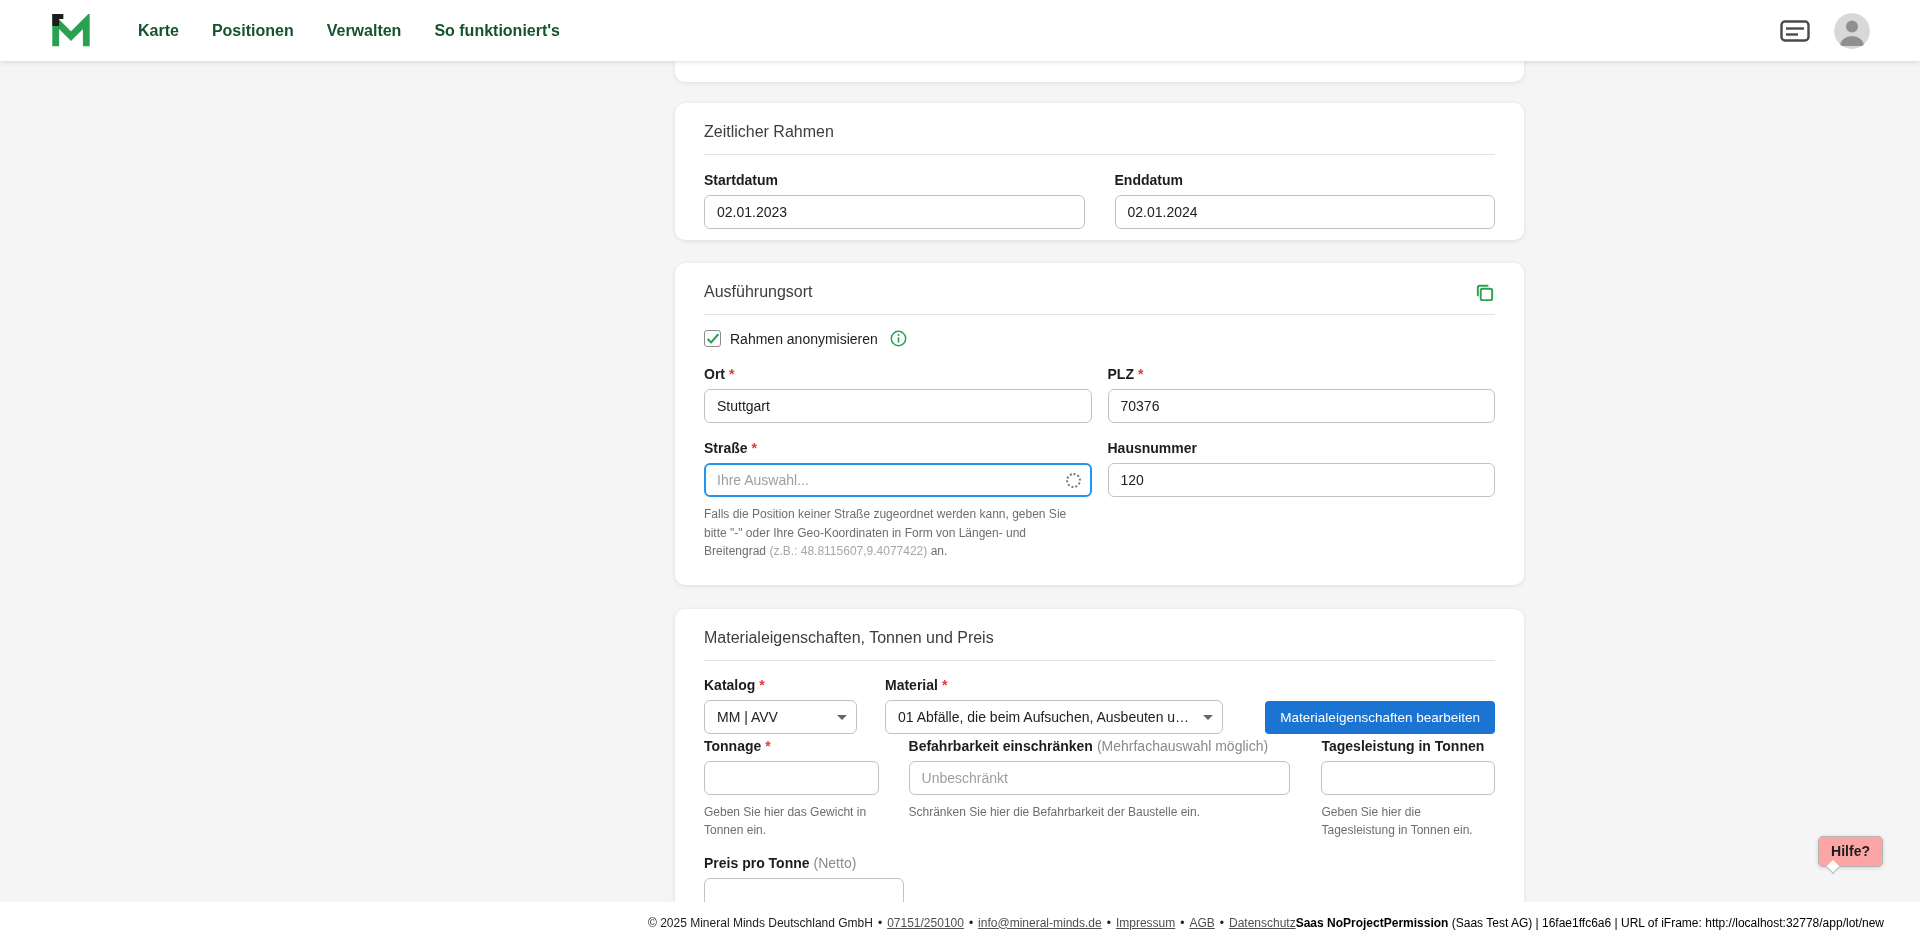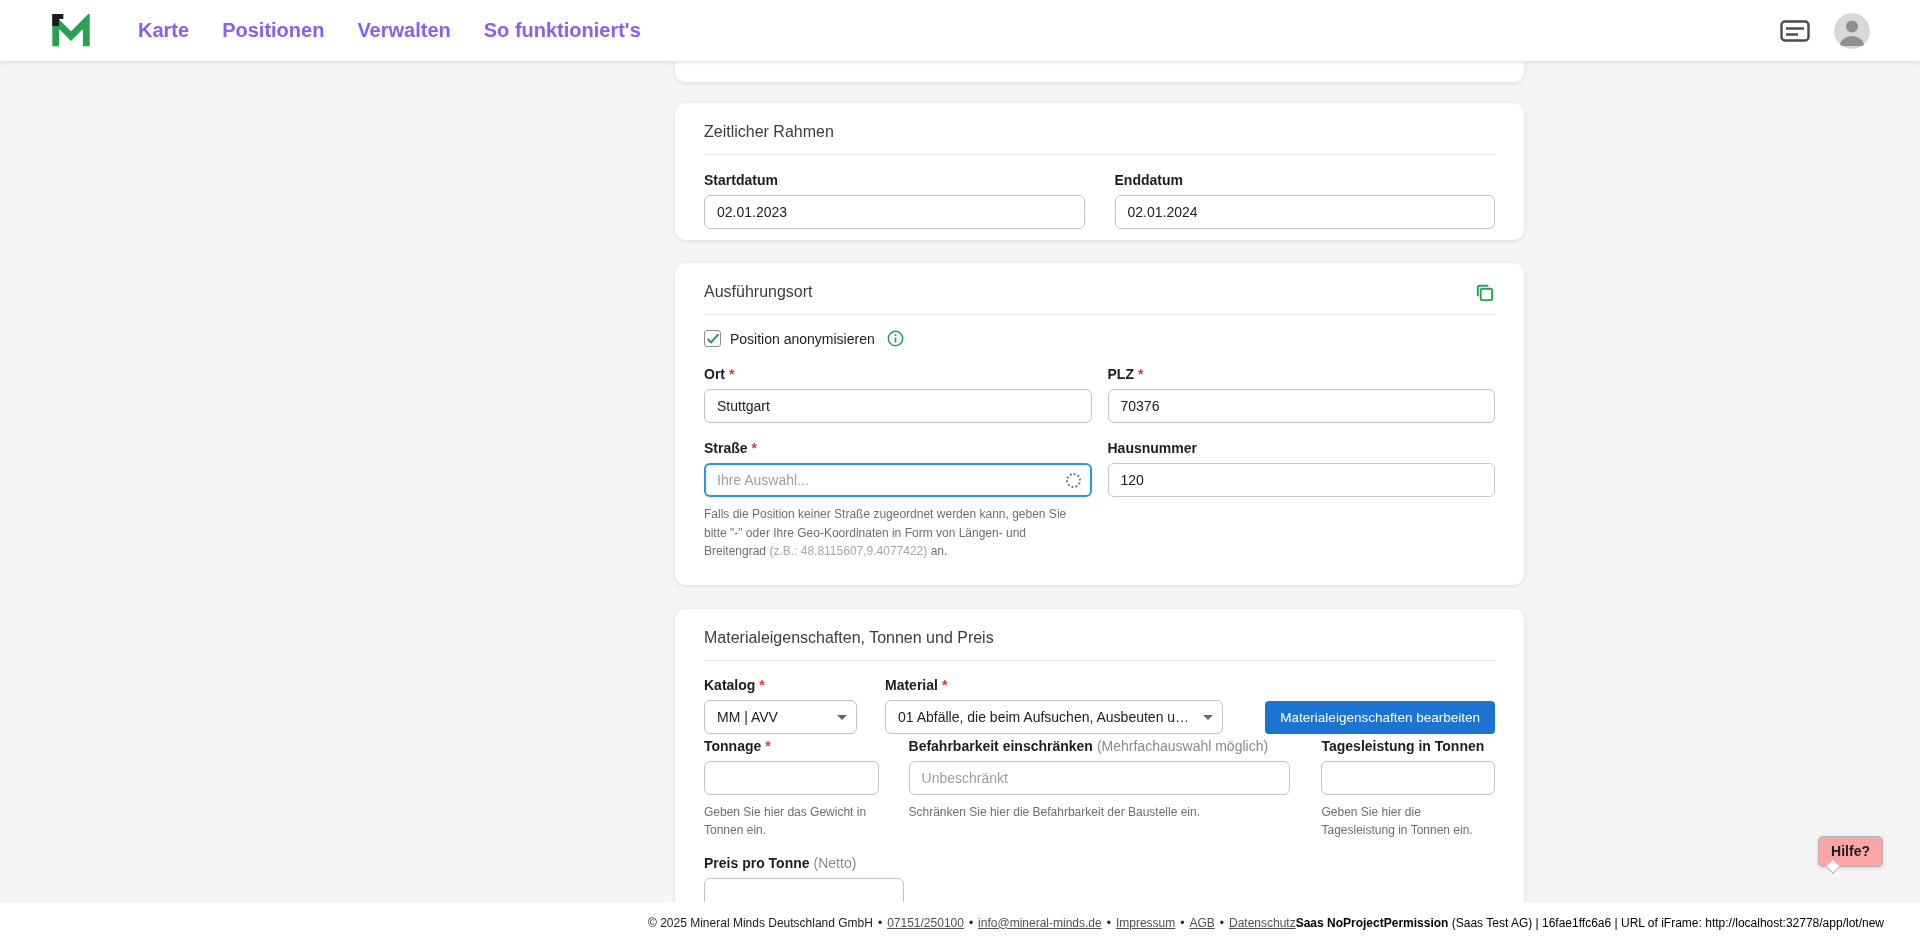--- a/index.html
+++ b/index.html
@@ -13,21 +13,21 @@
   }
 
   
   .navbar {
     position: absolute; top: 0; left: 0; width: 100%; height: 61px;
     background: #fff; box-shadow: 0 1px 5px rgba(0,0,0,.13);
     display: flex; align-items: center; padding: 0 50px 0 52px; z-index: 20;
   }
   .logo { width: 40px; height: 36px; display: flex; align-items: center; cursor: pointer; }
   .nav-items { display: flex; gap: 33px; margin-left: 46px; }
-  .nav-item { font-size: 20px; font-weight: 700; color: #8b5cf6; cursor: pointer; white-space: nowrap; text-align: right; }
+  .nav-item { font-size: 16px; font-weight: 700; color: #14532d; cursor: pointer; white-space: nowrap; text-align: right; }
   .nav-right { margin-left: auto; display: flex; align-items: center; gap: 24px; }
   .icon-btn { display: flex; align-items: center; cursor: pointer; background: none; border: none; }
   .avatar { width: 36px; height: 36px; border-radius: 50%; overflow: hidden; cursor: pointer; }
 
   
   .content { position: absolute; top: 61px; left: 675px; width: 849px; }
   .card {
     background: #fff; border-radius: 10px;
     box-shadow: 0 1px 4px rgba(0,0,0,.10);
     padding: 19px 29px 20px;
@@ -192,21 +192,21 @@
         </svg>
       </span>
     </div>
 
     <div class="anon-row">
       <span class="checkbox">
         <svg viewBox="0 0 16 16" width="14" height="14">
           <path d="M2.5 8.5 l3.4 3.4 L13.5 3.2" fill="none" stroke="#2aa152" stroke-width="2.4" stroke-linecap="round" stroke-linejoin="round"></path>
         </svg>
       </span>
-      <span class="anon-label">Position anonymisieren</span>
+      <span class="anon-label">Rahmen anonymisieren</span>
       <span class="info-icon">
         <svg viewBox="0 0 18 18" width="17" height="17">
           <circle cx="9" cy="9" r="7.6" fill="none" stroke="#2aa152" stroke-width="1.6"></circle>
           <circle cx="9" cy="5.3" r="1.1" fill="#2aa152"></circle>
           <rect x="8.1" y="7.6" width="1.8" height="5.8" rx="0.9" fill="#2aa152"></rect>
         </svg>
       </span>
     </div>
 
     <div class="loc-grid">

